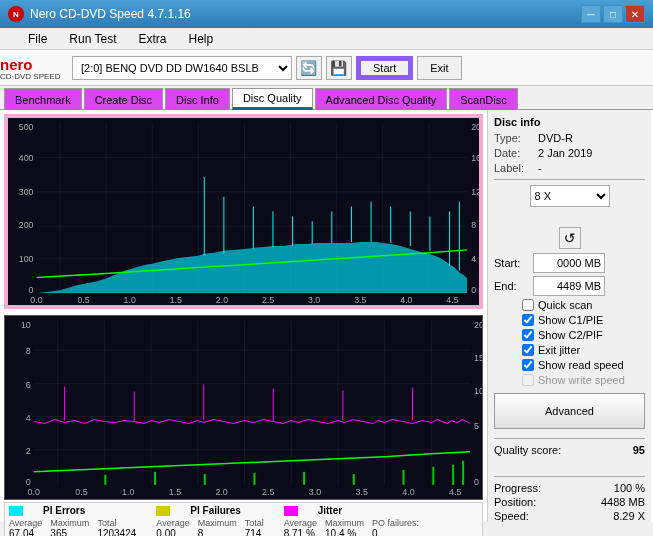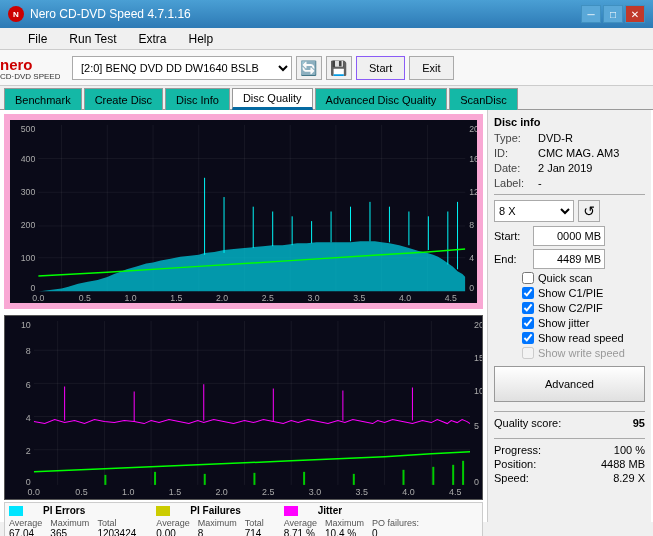--- a/index.html
+++ b/index.html
@@ -68,21 +68,21 @@
       width: 26px; height: 24px;
       background: #f0f0f0;
       border: 1px solid #aaa;
       cursor: pointer;
       display: flex; align-items: center; justify-content: center;
       font-size: 14px;
     }
     .btn-start {
       height: 24px; padding: 0 12px;
       background: #f0f0f0;
-      border: 1px solid #8b5cf6;
+      border: 5px solid #8b5cf6;
       cursor: pointer;
       font-size: 11px;
     }
     .btn-exit {
       height: 24px; padding: 0 12px;
       background: #f0f0f0;
       border: 1px solid #aaa;
       cursor: pointer;
       font-size: 11px;
     }
@@ -95,21 +95,21 @@
       align-items: flex-end;
       padding: 0 4px;
       border-bottom: 1px solid #999;
     }
     .tab {
       height: 22px;
       padding: 0 10px;
       font-size: 11px;
       border: 1px solid #999;
       border-bottom: none;
-      background: #14b8a6;
+      background: #d946ef;
       cursor: pointer;
       display: flex; align-items: center;
       margin-right: 2px;
       position: relative;
       top: 1px;
     }
     .tab.active {
       background: white;
       border-bottom: 3px solid #0369a1;
       z-index: 1;
@@ -129,21 +129,21 @@
       background: white;
       border-right: 1px solid #ccc;
       padding: 4px;
     }
     
     
     .upper-chart {
       height: 195px;
       background: #a16207;
       position: relative;
-      border: 6px solid #f9a8d4;
+      border: 4px solid #f9a8d4;
       margin-bottom: 6px;
     }
     .lower-chart {
       height: 185px;
       background: #1a1a2e;
       position: relative;
       border: 1px solid #555;
     }
     
     
@@ -205,22 +205,23 @@
     .info-value { color: #000; }
     
     .section-divider {
       border-top: 1px solid #aaa;
       margin: 5px 0;
     }
     
     .speed-row {
       display: flex;
       align-items: center;
-      gap: 4px;
+      gap: 20px;
       margin-bottom: 4px;
+      flex-direction: column;
     }
     .speed-select {
       font-size: 11px;
       height: 22px;
       border: 1px solid #aaa;
       background: white;
       width: 80px;
     }
     
     .mb-row {
@@ -257,21 +258,21 @@
       border: 1px solid #999;
       cursor: pointer;
       font-size: 11px;
       margin: 4px 0;
     }
     
     .quality-row {
       display: flex;
       justify-content: space-between;
       align-items: center;
-      margin-bottom: 9px;
+      margin-bottom: 20px;
     }
     
     .progress-row {
       display: flex;
       justify-content: space-between;
       margin-bottom: 2px;
       font-size: 11px;
     }
     
     
@@ -569,24 +570,20 @@
   </div>
 
   <div class="right-panel">
     
     <div class="panel-section-title">Disc info</div>
     <div class="info-row">
       <span class="info-label">Type:</span>
       <span class="info-value">DVD-R</span>
     </div>
     <div class="info-row">
-      <span class="info-label">ID:</span>
-      <span class="info-value">CMC MAG. AM3</span>
-    </div>
-    <div class="info-row">
       <span class="info-label">Date:</span>
       <span class="info-value">2 Jan 2019</span>
     </div>
     <div class="info-row">
       <span class="info-label">Label:</span>
       <span class="info-value">-</span>
     </div>
     
     <div class="section-divider"></div>
     
@@ -615,21 +612,21 @@
     <div class="checkbox-row">
       <input type="checkbox" checked="" style="">
       <span>Show C1/PIE</span>
     </div>
     <div class="checkbox-row">
       <input type="checkbox" checked="" style="">
       <span>Show C2/PIF</span>
     </div>
     <div class="checkbox-row">
       <input type="checkbox" checked="" style="">
-      <span>Show jitter</span>
+      <span>Exit jitter</span>
     </div>
     <div class="checkbox-row">
       <input type="checkbox" checked="" style="">
       <span>Show read speed</span>
     </div>
     <div class="checkbox-row" style="color:#999">
       <input type="checkbox" disabled="" style="">
       <span>Show write speed</span>
     </div>
     

